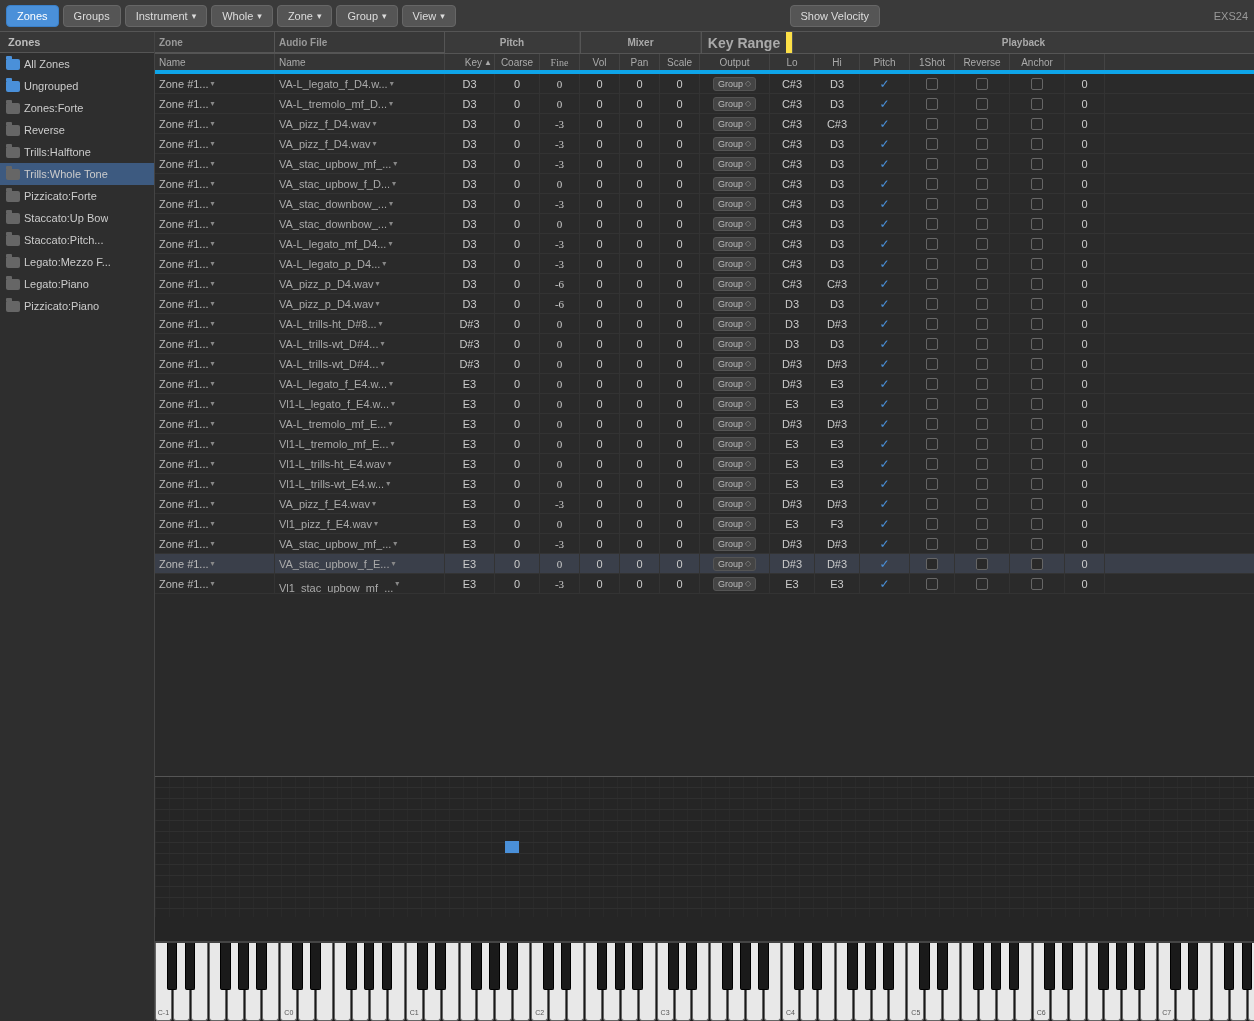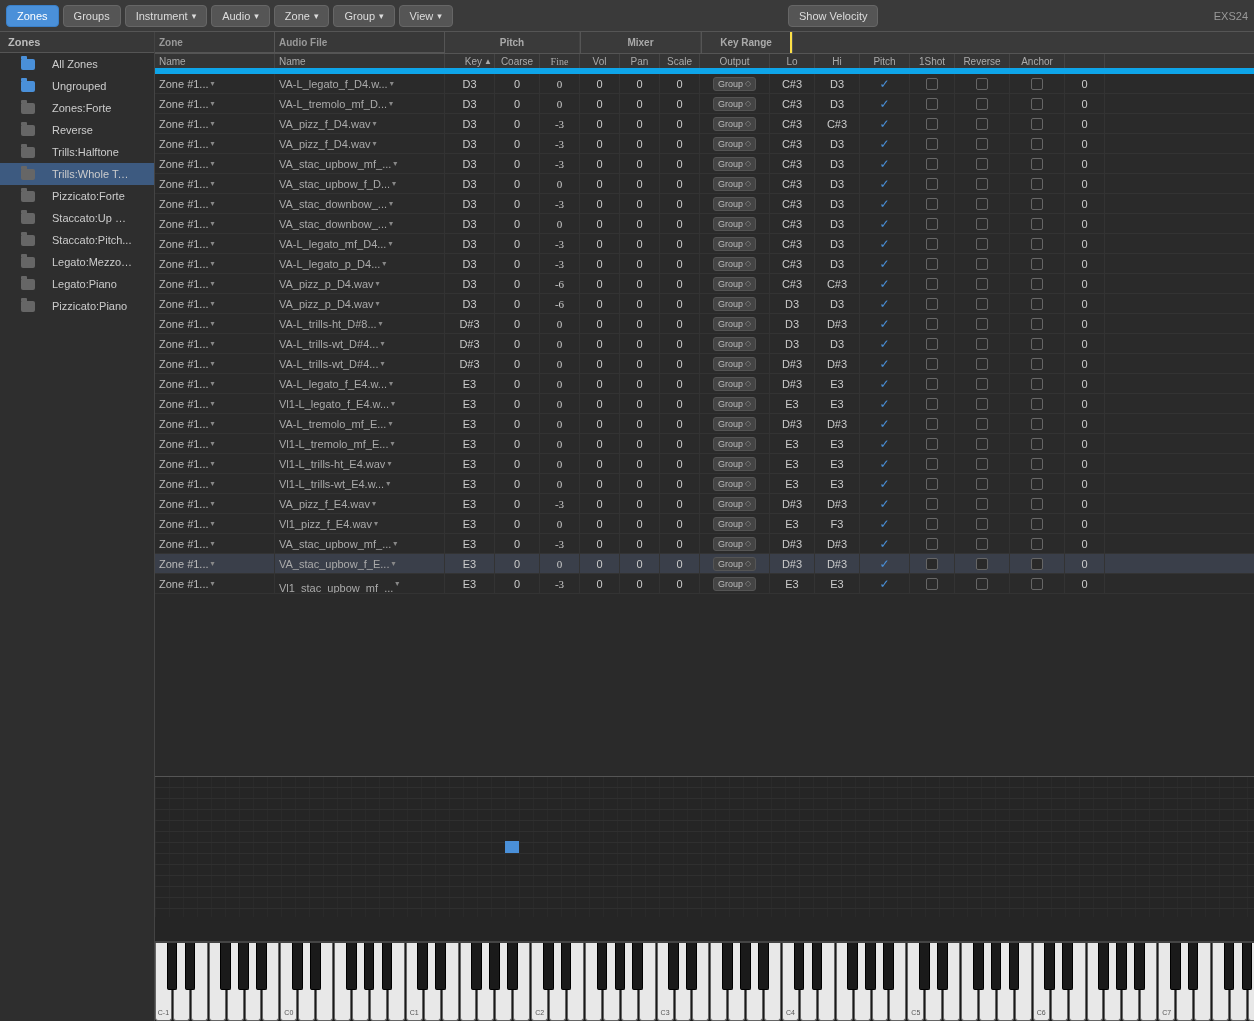--- a/index.html
+++ b/index.html
@@ -82,23 +82,23 @@
       background: #383838;
       border-bottom: 1px solid #555;
       padding: 4px 8px;
       font-size: 11px;
       color: #bbb;
       font-weight: bold;
     }
     .sidebar-item {
       display: flex;
       align-items: center;
-      padding: 3px 21px;
+      padding: 3px 6px;
       cursor: pointer;
-      gap: 17px;
+      gap: 4px;
       height: 22px;
     }
     .sidebar-item.selected { background: #3d5a80; }
     .folder-icon {
       width: 14px;
       height: 11px;
       background: #666;
       border-radius: 1px 2px 2px 2px;
       flex-shrink: 0;
       position: relative;
@@ -144,21 +144,21 @@
       display: flex;
       background: #3a3a3a;
       border-bottom: 1px solid #555;
       height: 22px;
       align-items: center;
       flex-shrink: 0;
     }
     .table-headers-row2 {
       display: flex;
       background: #353535;
-      border-bottom: 6px solid #0ea5e9;
+      border-bottom: 4px solid #0ea5e9;
       height: 20px;
       align-items: center;
       flex-shrink: 0;
     }
     .col-cell {
       display: flex;
       align-items: center;
       justify-content: center;
       height: 100%;
       font-size: 10px;
@@ -321,21 +321,21 @@
     ::-webkit-scrollbar-track { background: #2a2a2a; }
     ::-webkit-scrollbar-thumb { background: #555; border-radius: 4px; }
   </style>
 </head>
 <body>
 
 <div class="toolbar">
   <button class="toolbar-btn active">Zones</button>
   <button class="toolbar-btn">Groups</button>
   <button class="toolbar-btn-dropdown">Instrument</button>
-  <button class="toolbar-btn-dropdown">Audio</button>
+  <button class="toolbar-btn-dropdown">Whole</button>
   <button class="toolbar-btn-dropdown">Zone</button>
   <button class="toolbar-btn-dropdown">Group</button>
   <button class="toolbar-btn-dropdown">View</button>
   <div class="toolbar-separator"></div>
   <button class="toolbar-btn">Show Velocity</button>
   <div class="toolbar-separator"></div>
   <span class="exs-label">EXS24</span>
 </div>
 
 <div class="main-layout">
@@ -404,23 +404,26 @@
 
         <div style="display:flex; align-items:center; border-right:1px solid #555; height:100%;">
           <div style="width:135px; display:flex; align-items:center; justify-content:center; font-size:10px; color:#aaa; font-weight:bold; border-right:1px solid #444; height:100%;">Pitch</div>
         </div>
 
         <div style="display:flex; align-items:center; border-right:1px solid #555; height:100%;">
           <div style="width:120px; display:flex; align-items:center; justify-content:center; font-size:10px; color:#aaa; font-weight:bold; border-right:1px solid #444; height:100%;">Mixer</div>
         </div>
 
         <div style="display:flex; align-items:center; border-right:1px solid #555; height:100%;">
-          <div style="width:90px; display:flex; align-items:center; justify-content:center; font-size:10px; color:#aaa; font-weight:bold; border-right:2px solid #fde047; height:100%;">Key Range</div>
-        </div>
-
+          <div style="width:90px; display:flex; align-items:center; justify-content:center; font-size:14px; color:#aaa; font-weight:bold; border-right:6px solid #fde047; height:100%;">Key Range</div>
+        </div>
+
+        <div style="display:flex; align-items:center; flex:1; height:100%;">
+          <div style="flex:1; display:flex; align-items:center; justify-content:center; font-size:10px; color:#aaa; font-weight:bold; height:100%;">Playback</div>
+        </div>
       </div>
 
       <div class="table-headers-row2">
         <div class="col-cell left w-zone sortable">Name</div>
         <div class="col-cell left w-audio sortable">Name</div>
         <div class="col-cell w-key sortable">Key <span class="sort-arrow">▲</span></div>
         <div class="col-cell w-coarse">Coarse</div>
         <div class="col-cell w-fine">Fine</div>
         <div class="col-cell w-vol">Vol</div>
         <div class="col-cell w-pan">Pan</div>

